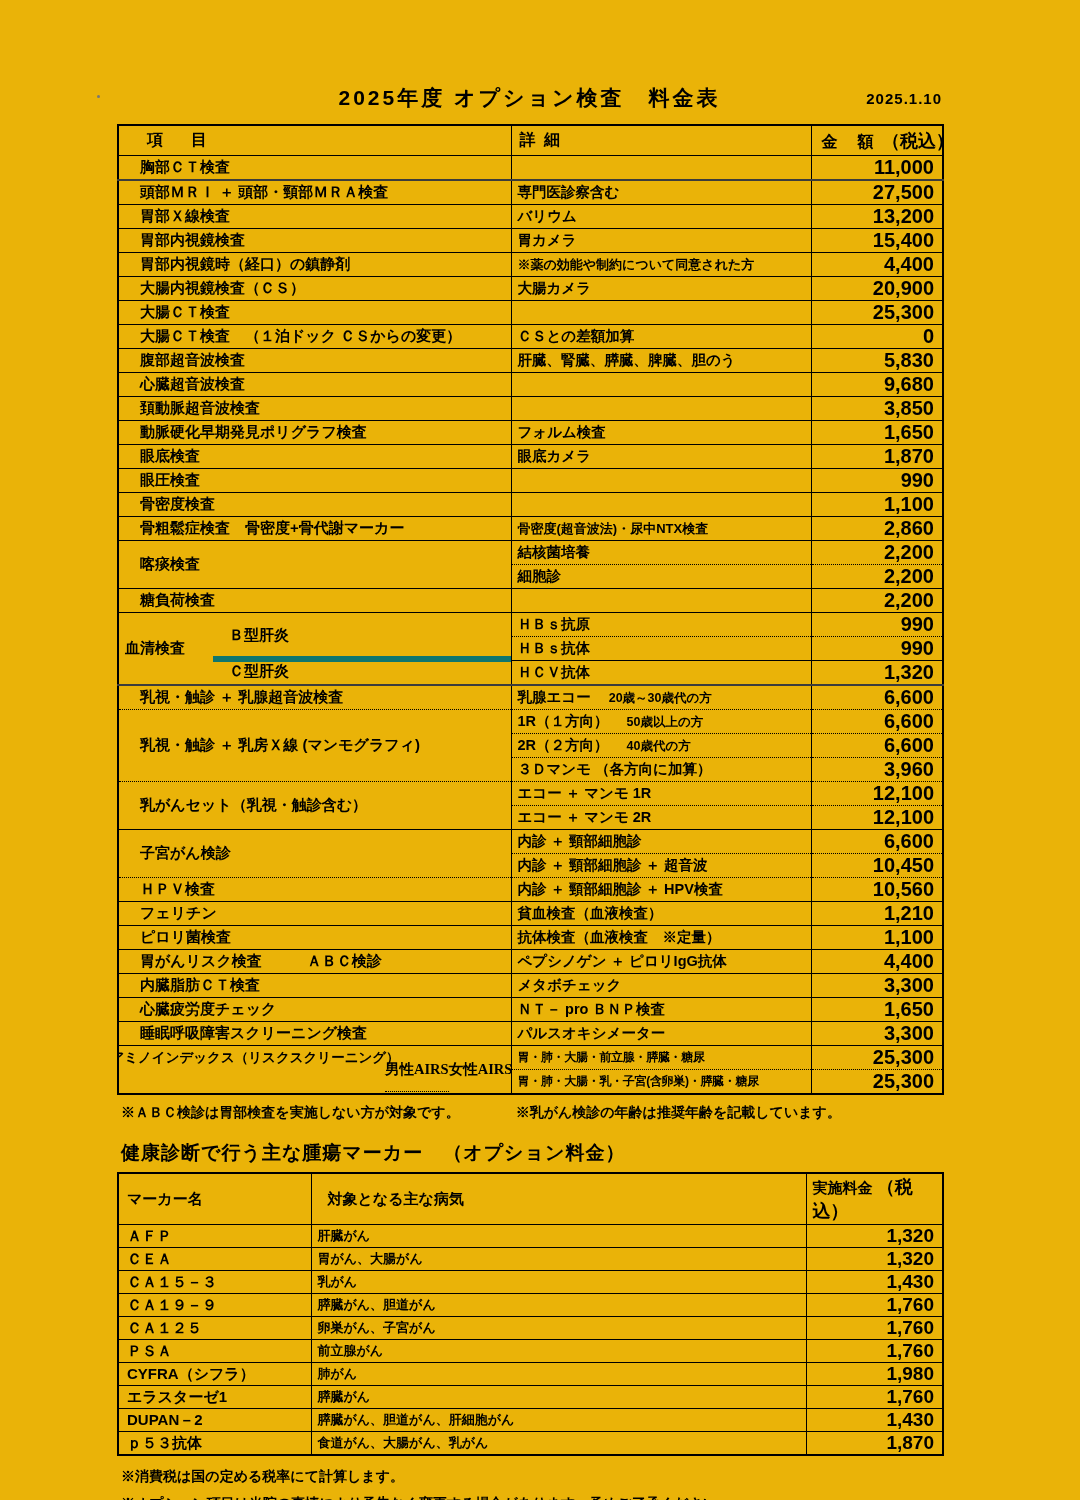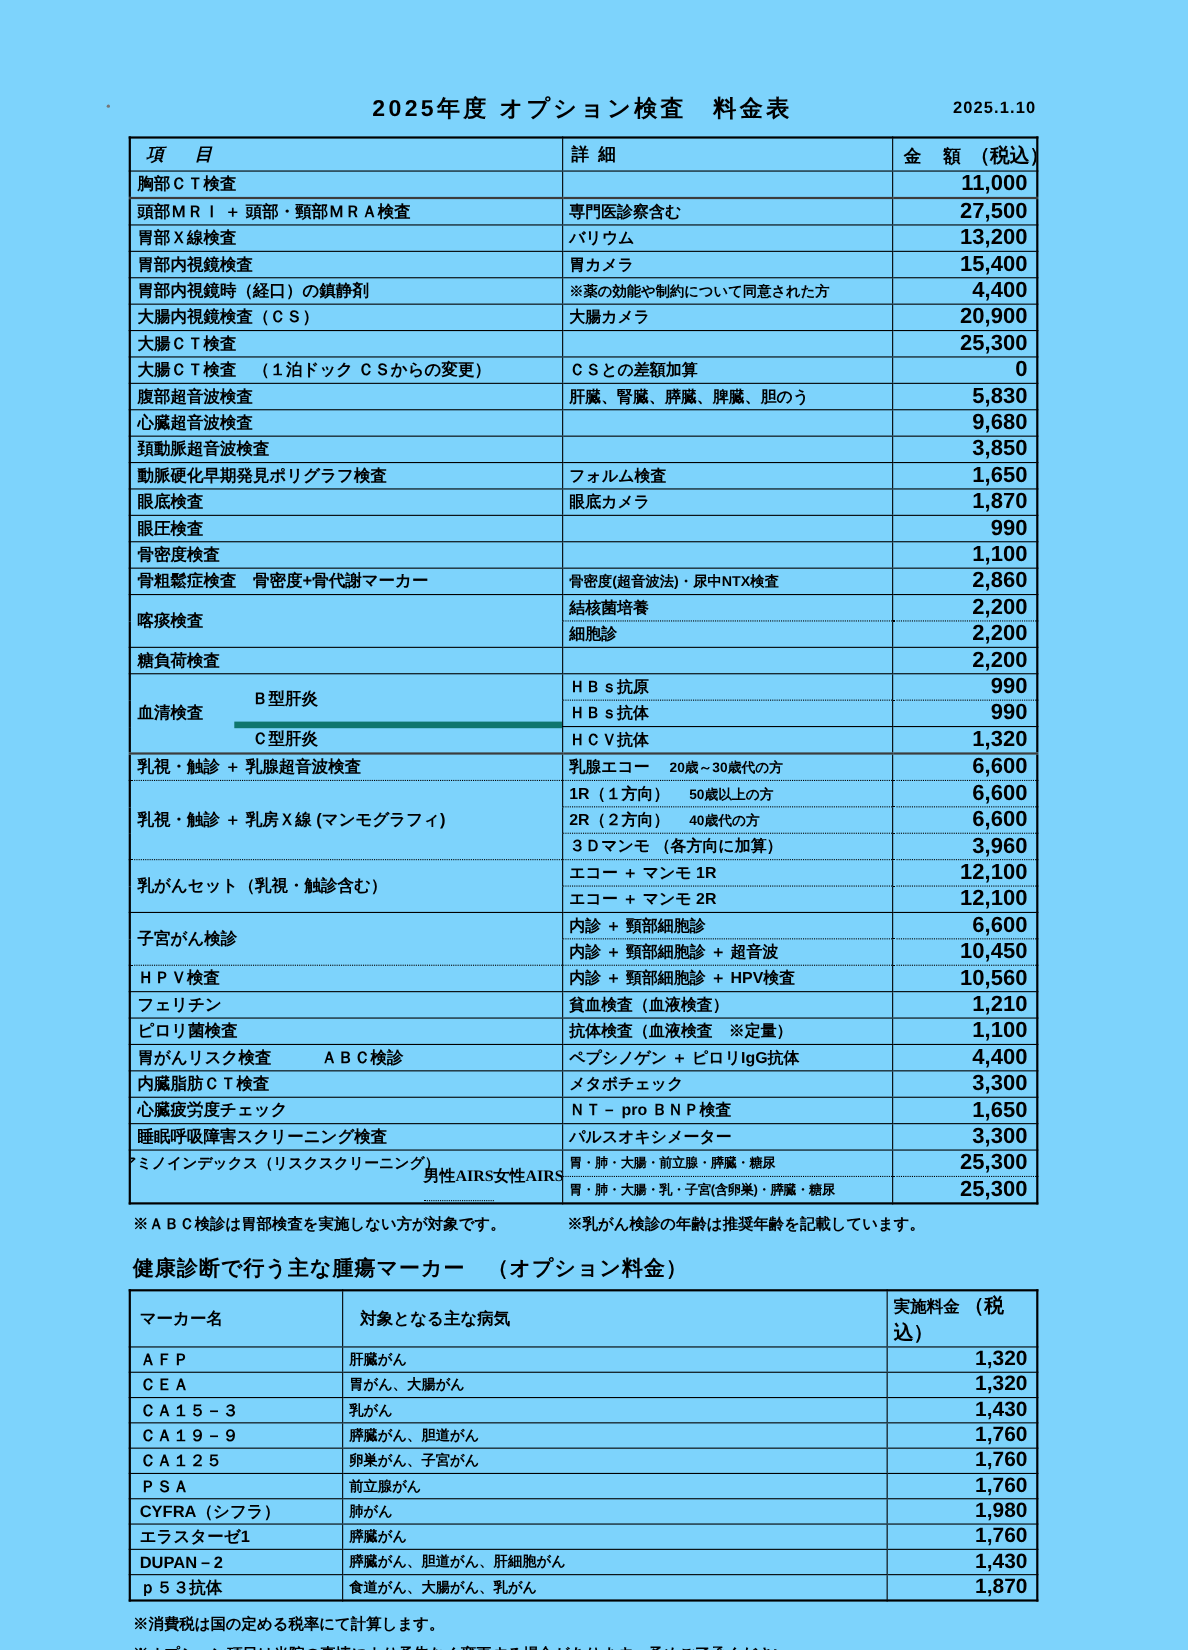--- a/index.html
+++ b/index.html
@@ -1,38 +1,38 @@
 <!DOCTYPE html>
 <html><head>
 <meta charset="utf-8">
 <style>
   html,body { margin:0; padding:0; background:#e8e8e8; }
   .sheet {
-    position:relative; width:1080px; height:1500px; background:#7dd3fc;
+    position:relative; width:1080px; height:1500px; background:#eab308;
     font-family:"Liberation Sans", sans-serif; color:#000; overflow:hidden;
   }
   .content { position:absolute; left:117px; top:0; width:825px; }
   .corner-dot { position:absolute; left:97px; top:95px; width:3px; height:3px; background:#777; border-radius:50%; }
 
   .title-row { position:relative; margin-top:84px; height:32px; }
   .doc-title { display:block; text-align:center; font-size:21px; font-weight:bold; letter-spacing:3px; }
   .doc-date { position:absolute; right:0; top:6px; font-size:15px; font-weight:bold; letter-spacing:1px; }
 
   table.fee { border-collapse:collapse; table-layout:fixed; width:825px; border:2px solid #000; margin-top:8px; }
   table.fee td, table.fee th { overflow:hidden; white-space:nowrap; }
   .fee th { height:27px; font-size:16px; font-weight:bold; text-align:left; vertical-align:middle; border-bottom:1px solid #000; }
-  .fee th.h-item { padding-left:14px; letter-spacing:6px;font-style:italic; }
+  .fee th.h-item { padding-left:28px; letter-spacing:6px; }
   .fee th.h-det  { padding-left:8px; letter-spacing:2px; border-left:1px solid #000; }
   .fee th.h-amt  { padding-left:10px; letter-spacing:2px; border-left:1px solid #000; }
   .taxnote { font-size:18px; letter-spacing:0; font-weight:bold; }
 
   tr.r { height:22px; }
   .fee td { vertical-align:middle; }
   td.det, td.amt { border-left:1px solid #000; }
-  td.item { padding-left:6px; font-size:15px; font-weight:bold; }
+  td.item { padding-left:21px; font-size:15px; font-weight:bold; }
   td.det  { padding-left:6px; font-size:14.5px; font-weight:bold; }
   td.amt  { text-align:right; padding-right:8px; font-size:20px; font-weight:bold; vertical-align:bottom; line-height:1; padding-bottom:2px; }
   td.sm   { font-size:13px; }
   td.tiny { font-size:12px; letter-spacing:-0.3px; }
   .agenote { font-size:12.5px; font-weight:bold; margin-left:18px; }
 
   tr.bs > td { border-bottom:1px solid #000; }
   tr.bd > td { border-bottom:1px dotted #000; }
   tr.bt > td { border-bottom:2px solid #3c3c3c; }
   td.cell-bs { border-bottom:1px solid #000 !important; }

